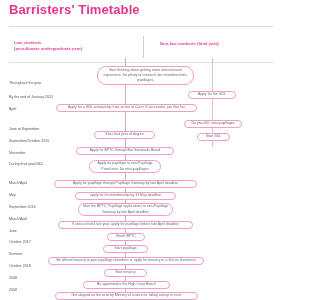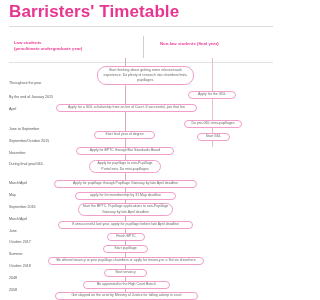--- a/index.html
+++ b/index.html
@@ -10,21 +10,21 @@
     overflow: hidden;
   }
   #page {
     position: relative;
     width: 282px; height: 300px;
     background: #ffffff;
   }
   .title {
     position: absolute;
     left: 9px; top: 2px;
-    font-size: 17px;
+    font-size: 13px;
     font-weight: 600;
     color: #e8358f;
     letter-spacing: 0.1px;
     white-space: nowrap;
   }
   .rule {
     position: absolute;
     left: 9px; top: 26px;
     width: 264px; height: 1px;
     background: #dcdcdc;

